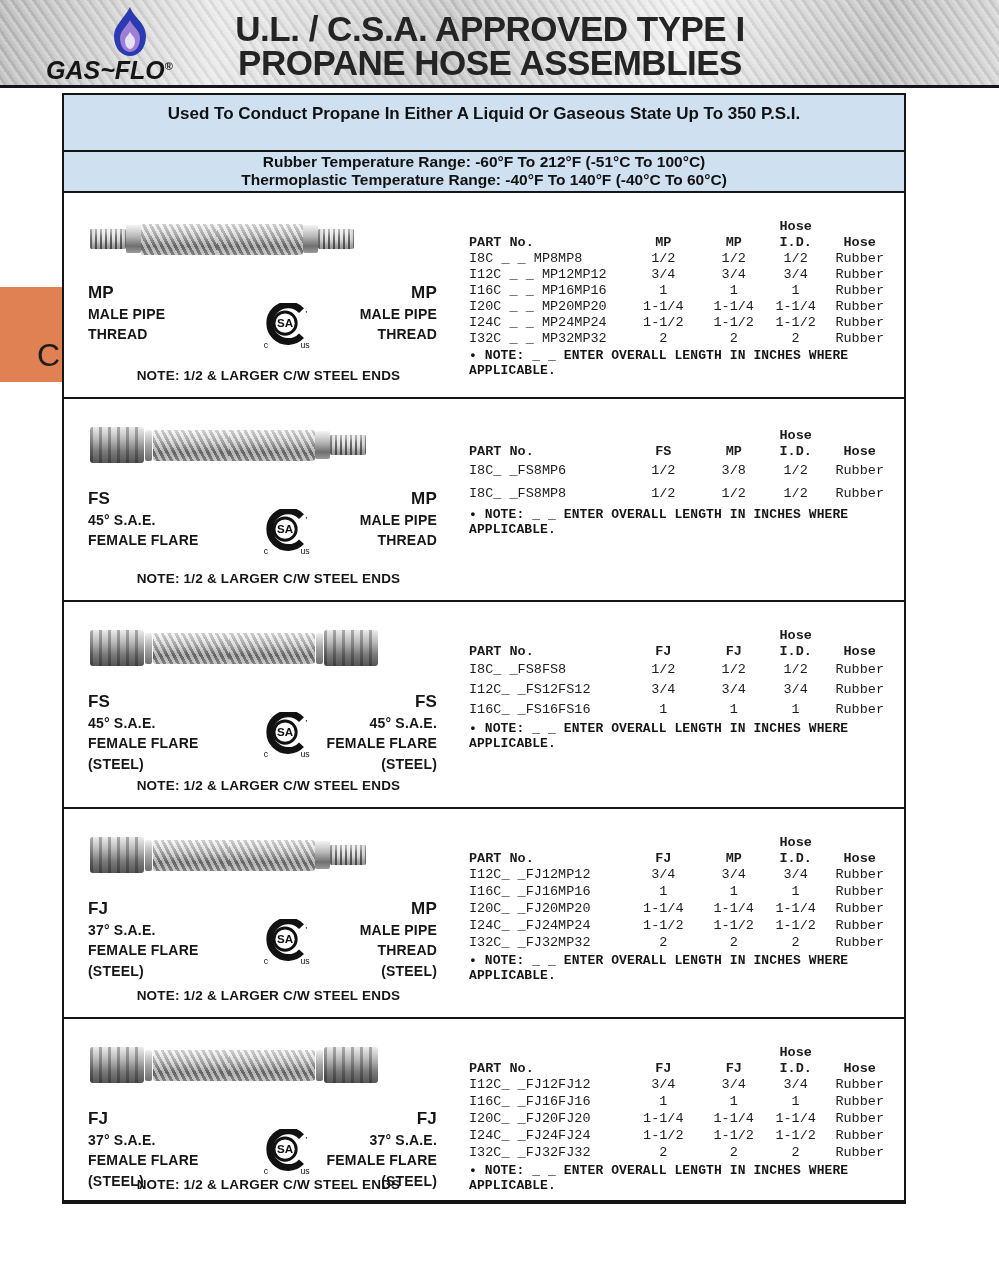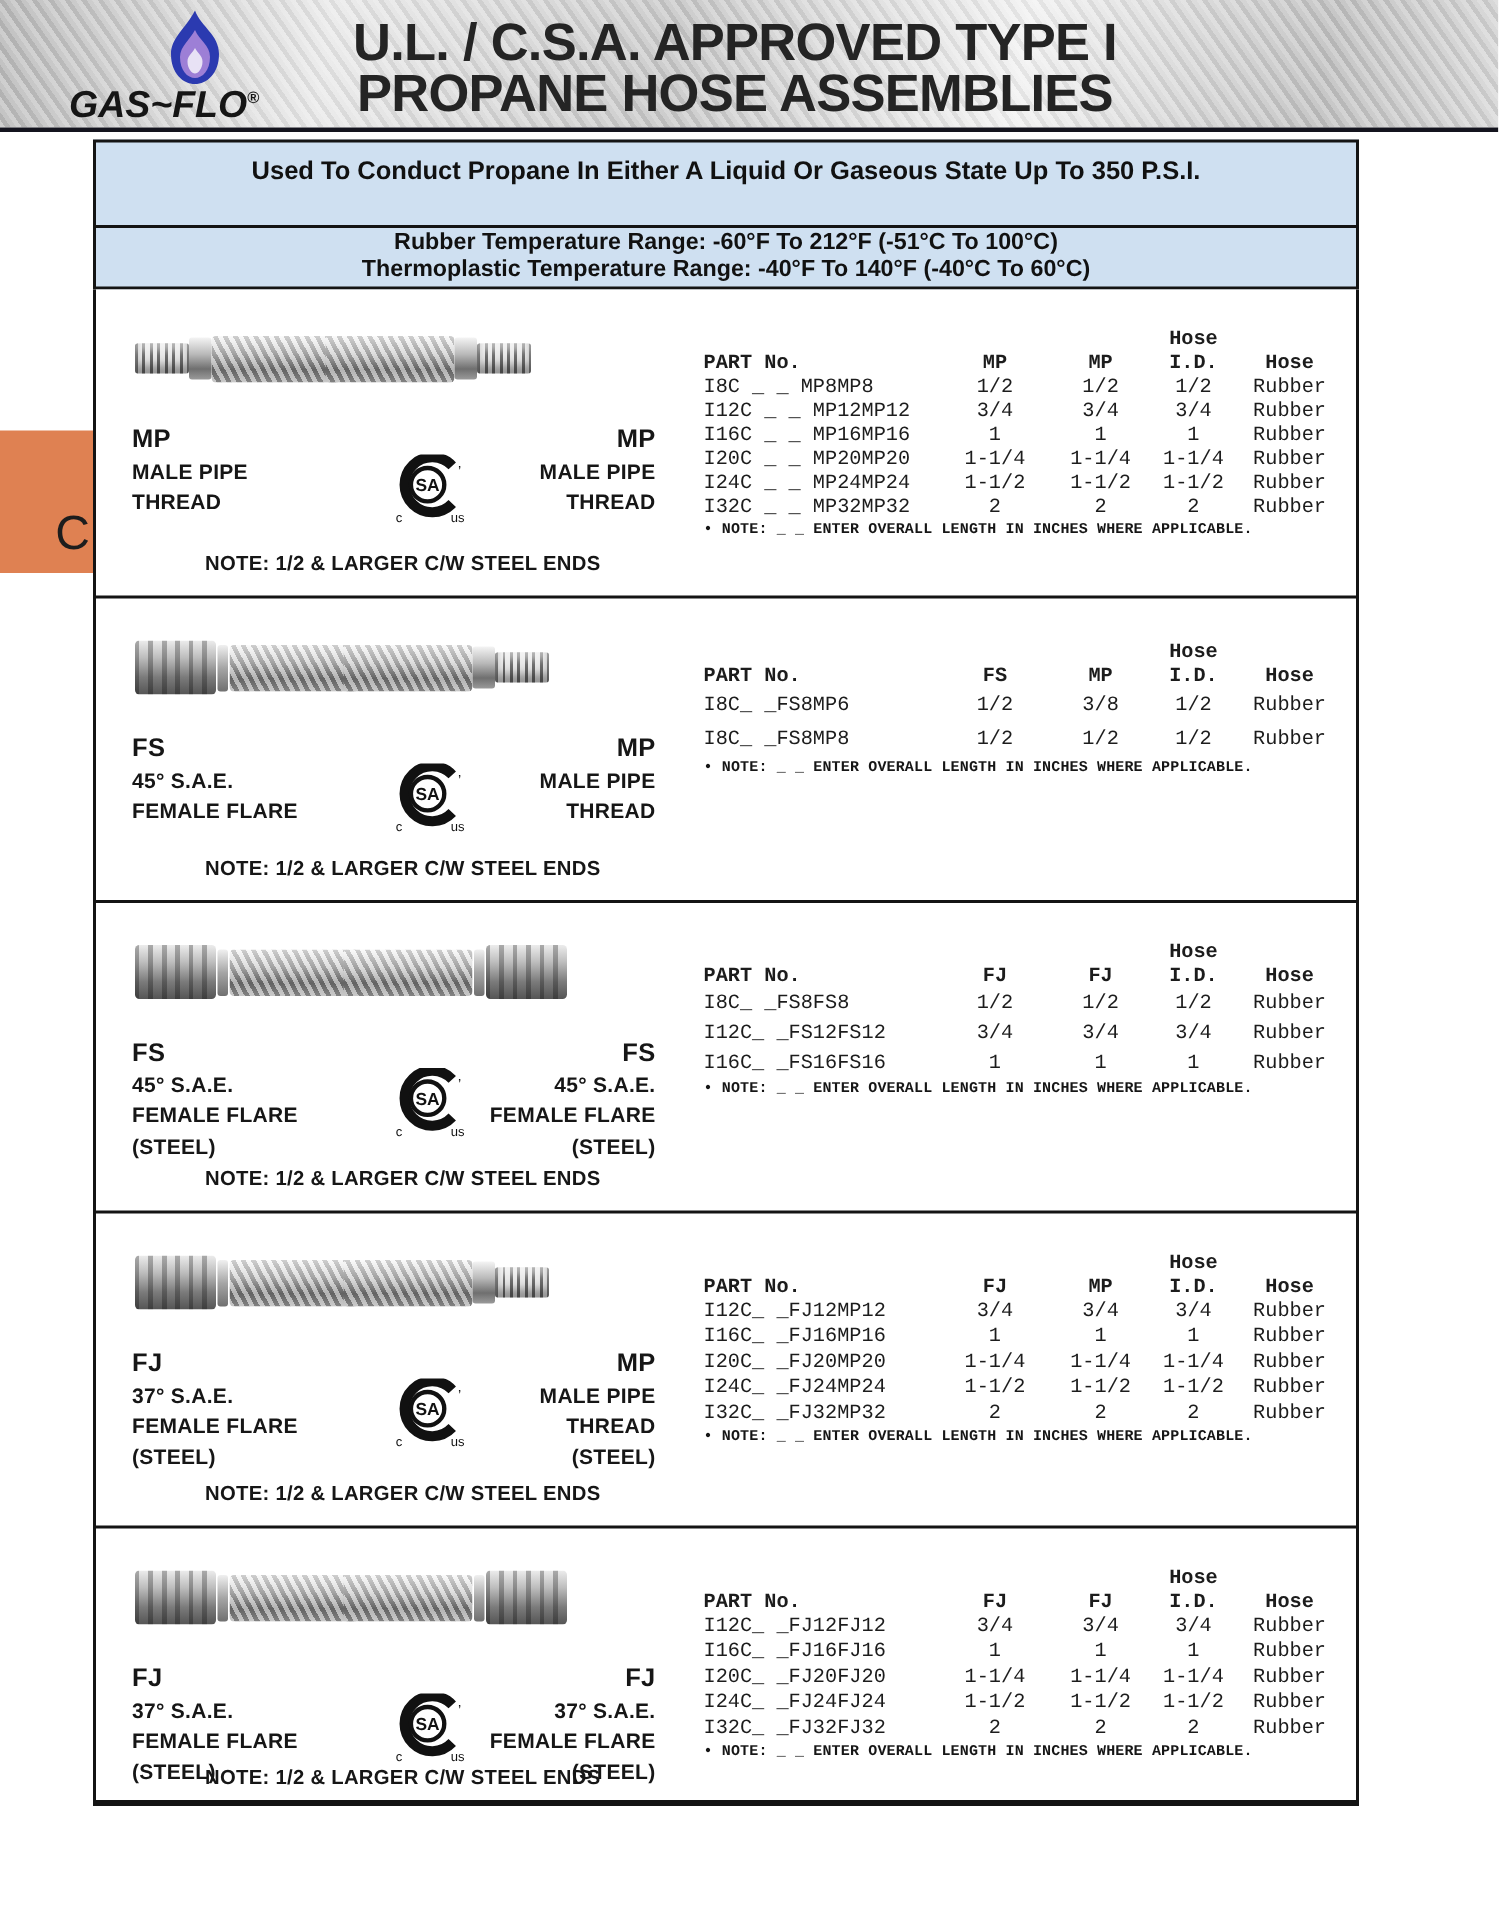--- a/index.html
+++ b/index.html
@@ -82,21 +82,21 @@
   th, td { font-size:13.5px; color:#1c1c1c; text-align:center; padding:0.5px 0; font-weight:normal; }
   thead th { font-weight:bold; }
   th:first-child, td:first-child { text-align:left; width:37%; }
   th:nth-child(2), td:nth-child(2) { width:17%; }
   th:nth-child(3), td:nth-child(3) { width:16%; }
   th:nth-child(4), td:nth-child(4) { width:13%; }
   th:nth-child(5), td:nth-child(5) { width:17%; }
   .s2 td { padding:4px 0; }
   .s3 td { padding:2.5px 0; }
   .s4 td, .s5 td { padding:1px 0; }
-  .footnote { font-size:10px; font-weight:bold; color:#161616; margin-top:2px; letter-spacing:0.1px; }
+  .footnote { font-size:13px; font-weight:bold; color:#161616; margin-top:2px; letter-spacing:0.1px; }
 
   
   .install-note { height:49px; display:flex; align-items:center; justify-content:center;
                   font-size:24px; font-weight:bold; color:#1560c0; letter-spacing:0.2px; }
 </style>
 </head>
 <body>
 
 <div class="page">
 

